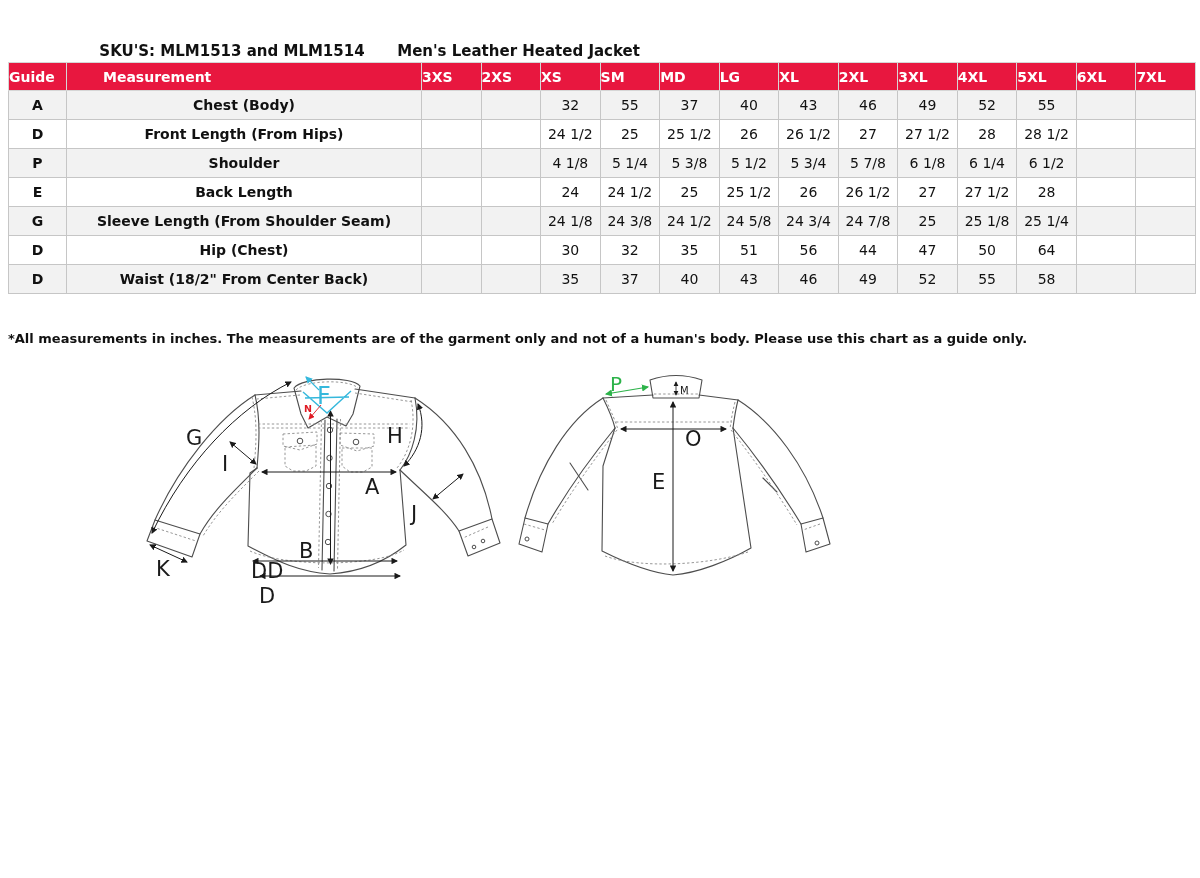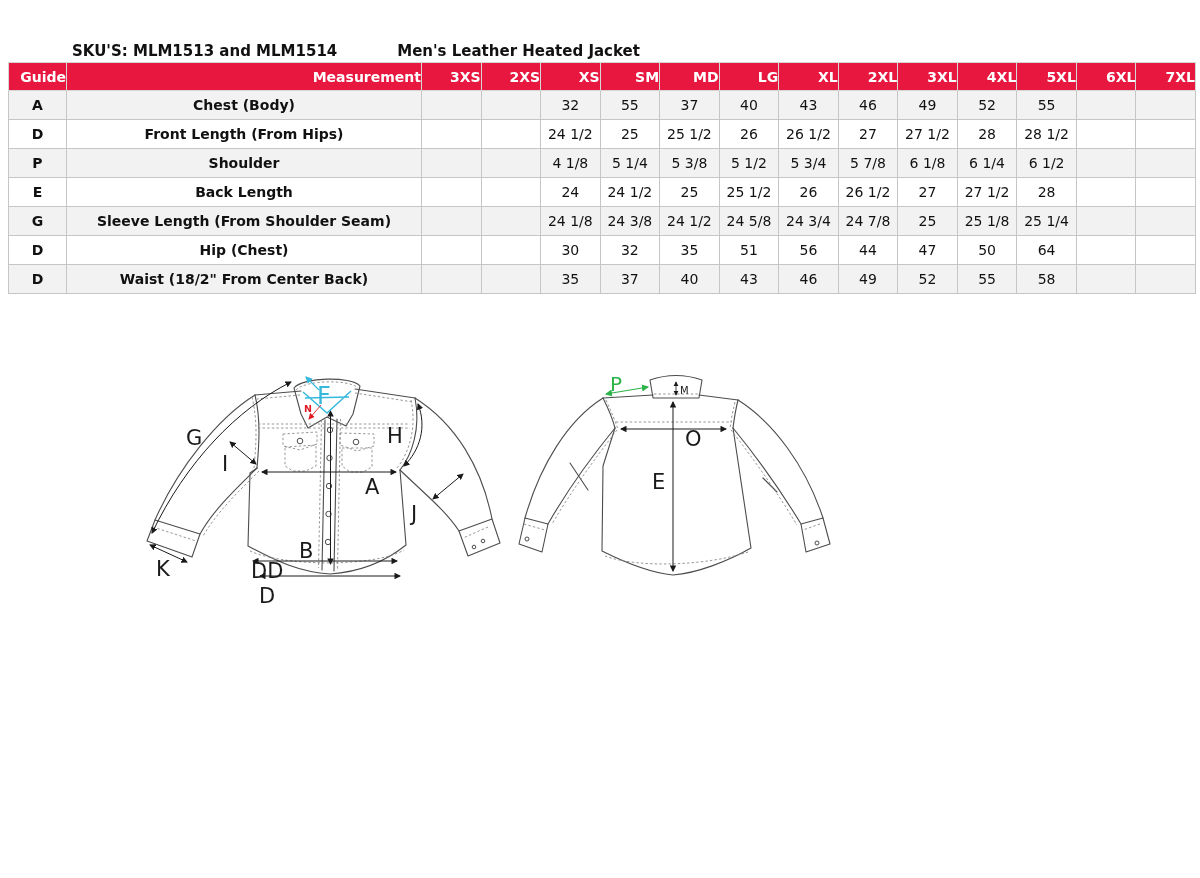--- a/index.html
+++ b/index.html
@@ -1,22 +1,22 @@
 <!DOCTYPE html>
 <html style="--hdr-red: #e8173f; --cyan: #35b8dc; --red: #e01b24; --green: #2db34a;"><head>
 <meta charset="utf-8">
 <style>
   html,body{margin:0;padding:0;background:#fff;}
   .page{position:relative;width:1200px;height:878px;background:#fff;overflow:hidden;
         font-family:"DejaVu Sans","Liberation Sans",sans-serif;color:#111;}
-  .titles{position:absolute;top:42px;left:72px;font-size:15px;font-weight:bold;white-space:nowrap;}
+  .titles{position:absolute;top:42px;left:72px;font-size:15px;font-weight:bold;white-space:nowrap;text-align:center;}
   .titles .sku{display:inline-block;min-width:320px;}
   table.size-chart{position:absolute;top:62px;left:8px;width:1188px;border-collapse:collapse;table-layout:fixed;}
   table.size-chart th{background:var(--hdr-red,#e8173f);color:#fff;font-size:14px;font-weight:bold;
-        height:27px;border:1px solid #d6d6d6;padding:0;text-align:right;}
+        height:27px;border:1px solid #d6d6d6;padding:0;text-align:left;}
   table.size-chart th:nth-child(1){width:57px;}
   table.size-chart th:nth-child(2){width:318px;padding-left:36px;}
   table.size-chart td{height:28px;border:1px solid #c6c6c6;padding:0 2px;text-align:center;
         font-size:14px;background:#fff;white-space:nowrap;overflow:hidden;}
   table.size-chart tbody tr:nth-child(odd) td{background:#f2f2f2;}
   table.size-chart td.guide-cell,table.size-chart td.measure-cell{font-weight:bold;}
   .footnote{position:absolute;top:331px;left:8px;font-size:13px;font-weight:bold;white-space:nowrap;}
   svg.diagram{position:absolute;top:360px;left:0;}
   svg .outline{stroke:#4d4d4d;stroke-width:1.1;fill:none;stroke-linejoin:round;stroke-linecap:round;}
   svg .stitch{stroke:#8a8a8a;stroke-width:0.9;fill:none;stroke-dasharray:2.4 2.2;}
@@ -179,20 +179,21 @@
           <td class="value-cell">49</td>
           <td class="value-cell">52</td>
           <td class="value-cell">55</td>
           <td class="value-cell">58</td>
           <td class="value-cell"></td>
           <td class="value-cell"></td>
         </tr>
       </tbody>
   </table>
 
+  <div class="footnote">*All measurements in inches. The measurements are of the garment only and not of a human's body. Please use this chart as a guide only.</div>
 
   <svg class="diagram" width="1200" height="300" viewBox="0 360 1200 300" xmlns="http://www.w3.org/2000/svg">
     <defs>
       <marker id="mB" viewBox="0 0 10 10" refX="8.5" refY="5" markerWidth="6.5" markerHeight="6.5" orient="auto-start-reverse">
           <path d="M0,0L10,5L0,10z" fill="#1a1a1a"></path>
         </marker>
       <marker id="mC" viewBox="0 0 10 10" refX="8.5" refY="5" markerWidth="6.5" markerHeight="6.5" orient="auto-start-reverse">
           <path d="M0,0L10,5L0,10z" fill="#35b8dc"></path>
         </marker>
       <marker id="mR" viewBox="0 0 10 10" refX="8.5" refY="5" markerWidth="7" markerHeight="7" orient="auto-start-reverse">

